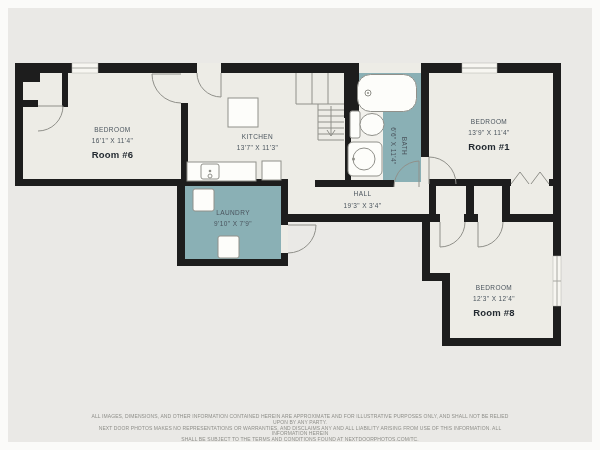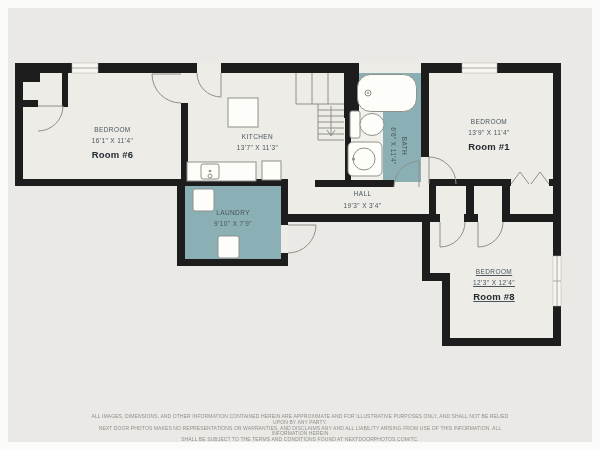--- a/index.html
+++ b/index.html
@@ -164,21 +164,21 @@
     <div class="rname">LAUNDRY</div>
     <div class="rdims">9'10" X 7'9"</div>
   </div>
 
   <div class="label" style="left:429px;top:116px;width:120px;">
     <div class="rname">BEDROOM</div>
     <div class="rdims">13'9" X 11'4"</div>
     <div class="rnum">Room #1</div>
   </div>
 
-  <div class="label" style="left:434px;top:266px;width:120px;text-decoration:underline;">
+  <div class="label" style="left:434px;top:282px;width:120px;">
     <div class="rname">BEDROOM</div>
     <div class="rdims">12'3" X 12'4"</div>
     <div class="rnum">Room #8</div>
   </div>
 
   <div class="disclaimer">
     <div>ALL IMAGES, DIMENSIONS, AND OTHER INFORMATION CONTAINED HEREIN ARE APPROXIMATE AND FOR ILLUSTRATIVE PURPOSES ONLY, AND SHALL NOT BE RELIED UPON BY ANY PARTY.</div>
     <div>NEXT DOOR PHOTOS MAKES NO REPRESENTATIONS OR WARRANTIES, AND DISCLAIMS ANY AND ALL LIABILITY ARISING FROM USE OF THIS INFORMATION. ALL INFORMATION HEREIN</div>
     <div>SHALL BE SUBJECT TO THE TERMS AND CONDITIONS FOUND AT NEXTDOORPHOTOS.COM/TC.</div>
   </div>

